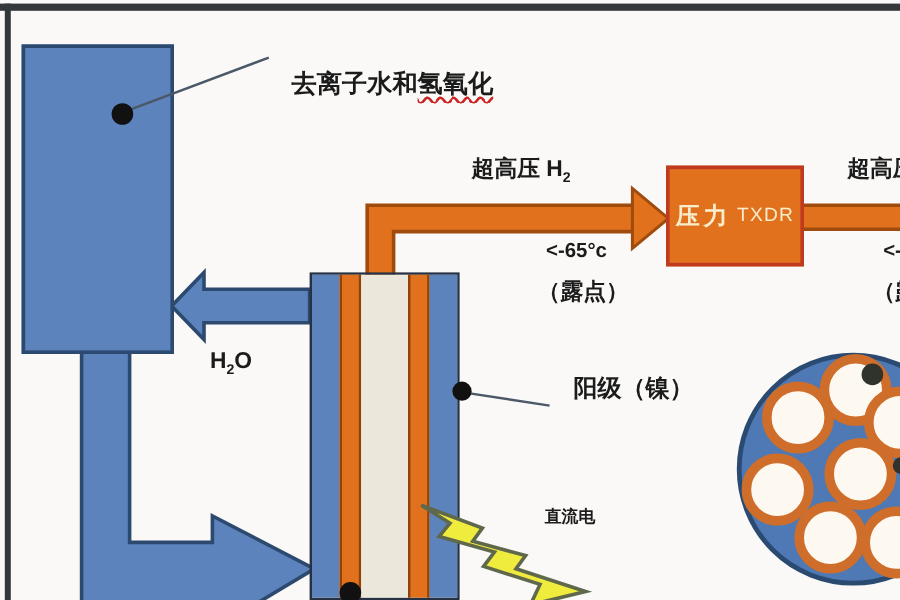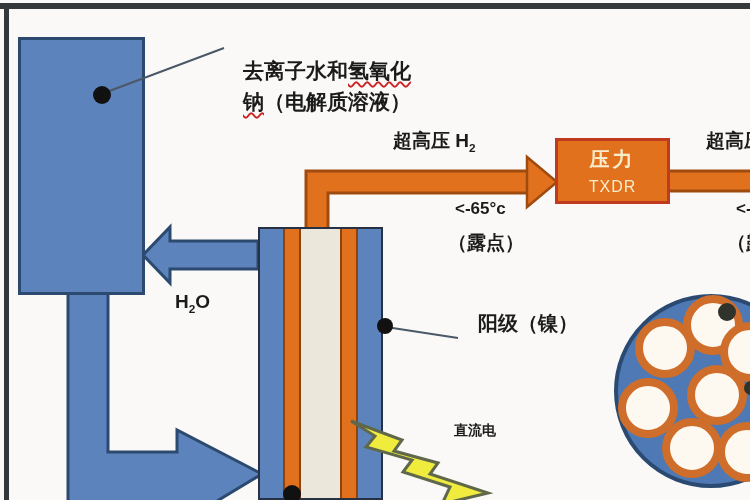--- a/index.html
+++ b/index.html
@@ -17,23 +17,23 @@
   .frame-left{left:4px;top:3px;width:5px;height:497px;background:var(--frame);z-index:1;}
   .svg-layer{left:0;top:0;width:750px;height:500px;z-index:2;}
   .svg-over{z-index:6;}
   .tank{left:18px;top:37px;width:127px;height:258px;background:var(--blue-fill);
         border:3px solid var(--blue-border);box-sizing:border-box;z-index:3;}
   .cell{left:258px;top:227px;width:125px;height:273px;border:2px solid #263243;box-sizing:border-box;
         display:flex;flex-direction:row;z-index:3;}
   .layer-blue{flex:0 0 23px;background:var(--blue-fill);}
   .layer-orange{flex:0 0 18px;background:var(--orange-fill);border-left:2px solid #8f430c;border-right:2px solid #8f430c;box-sizing:border-box;}
   .layer-cream{flex:1 1 auto;background:var(--cream);}
-  .pbox{left:555px;top:138px;width:115px;height:66px;background:var(--orange-fill);
+  .pbox{left:555px;top:138px;width:115px;height:84px;background:var(--orange-fill);
         border:3px solid var(--box-border);box-sizing:border-box;z-index:3;
-        display:flex;flex-direction:column;align-items:center;justify-content:center;gap:5px;}
+        display:flex;flex-direction:row;align-items:center;justify-content:center;gap:5px;}
   .pbox .l1{font-size:20px;font-weight:bold;letter-spacing:3px;color:var(--box-text);}
   .pbox .l2{font-size:16px;font-weight:normal;letter-spacing:1px;color:var(--box-text);}
   .bigcircle{left:614px;top:294px;width:194px;height:194px;border-radius:50%;
              background:#4e79b4;border:4px solid #2a4a72;box-sizing:border-box;z-index:3;}
   .tube{width:60px;height:60px;border-radius:50%;border:8px solid var(--ring);
         background:var(--ring-fill);box-sizing:border-box;z-index:4;}
   .lbl{position:absolute;font-weight:bold;color:var(--text);z-index:7;white-space:nowrap;}
   .lbl sub{font-size:0.62em;}
   .cjk{font-size:21px;line-height:31px;}
   .wavy{text-decoration-line:underline;text-decoration-style:wavy;text-decoration-color:var(--wavy);
@@ -91,21 +91,20 @@
     <circle cx="102" cy="95" r="9" style="fill:var(--dot)"></circle>
     <line x1="386" y1="327" x2="458" y2="338" style="stroke:var(--callout);stroke-width:2"></line>
     <circle cx="385" cy="326" r="8" style="fill:var(--dot)"></circle>
     <circle cx="292" cy="494" r="9" style="fill:var(--dot)"></circle>
     <circle cx="727" cy="312" r="9" style="fill:var(--dot-olive)"></circle>
     <circle cx="751" cy="388" r="7" style="fill:var(--dot-olive)"></circle>
   </svg>
 
   <div class="lbl cjk" style="left:243px;top:27px;margin-top:28px;">
     <div><span>去离子水和</span><span class="wavy">氢氧化</span></div>
-    <div><span class="wavy">钠</span><span>（电解质溶液）</span></div>
   </div>
 
   <div class="lbl" style="left:393px;top:128px;font-size:19px;"><span>超高压 H</span><sub>2</sub></div>
 
   <div class="lbl" style="left:455px;top:199px;font-size:17px;">&lt;-65°c</div>
   <div class="lbl" style="left:448px;top:230px;font-size:19px;">（露点）</div>
 
   <div class="lbl" style="left:706px;top:128px;font-size:19px;"><span>超高压 H</span></div>
   <div class="lbl" style="left:736px;top:199px;font-size:17px;">&lt;-65°c</div>
   <div class="lbl" style="left:727px;top:230px;font-size:19px;">（露点）</div>

